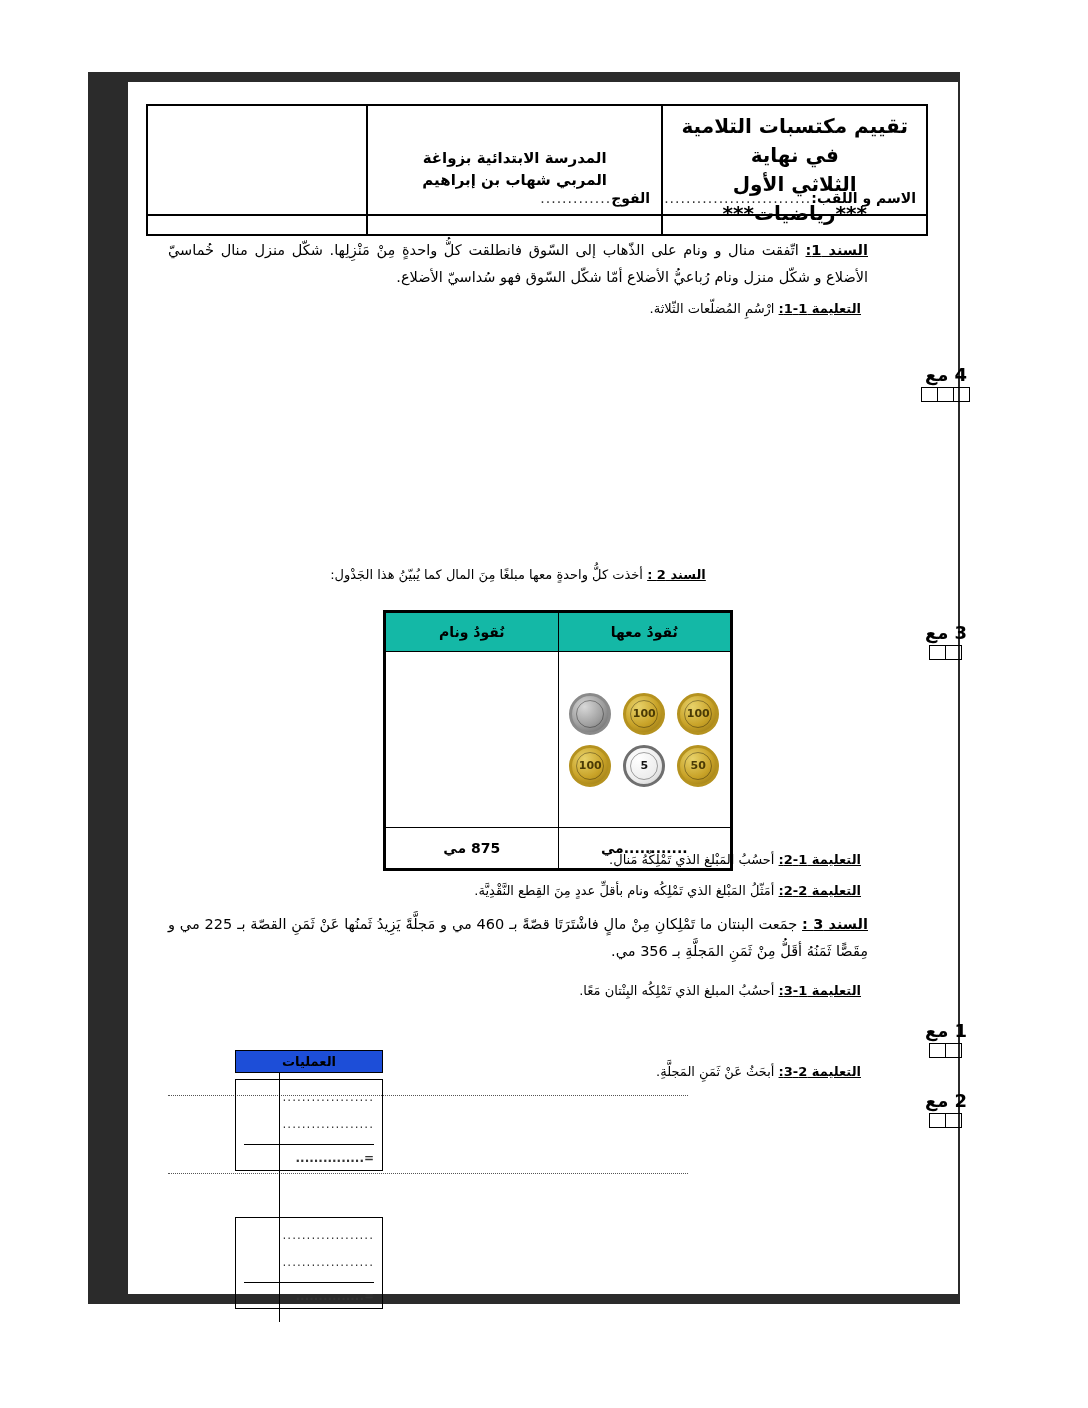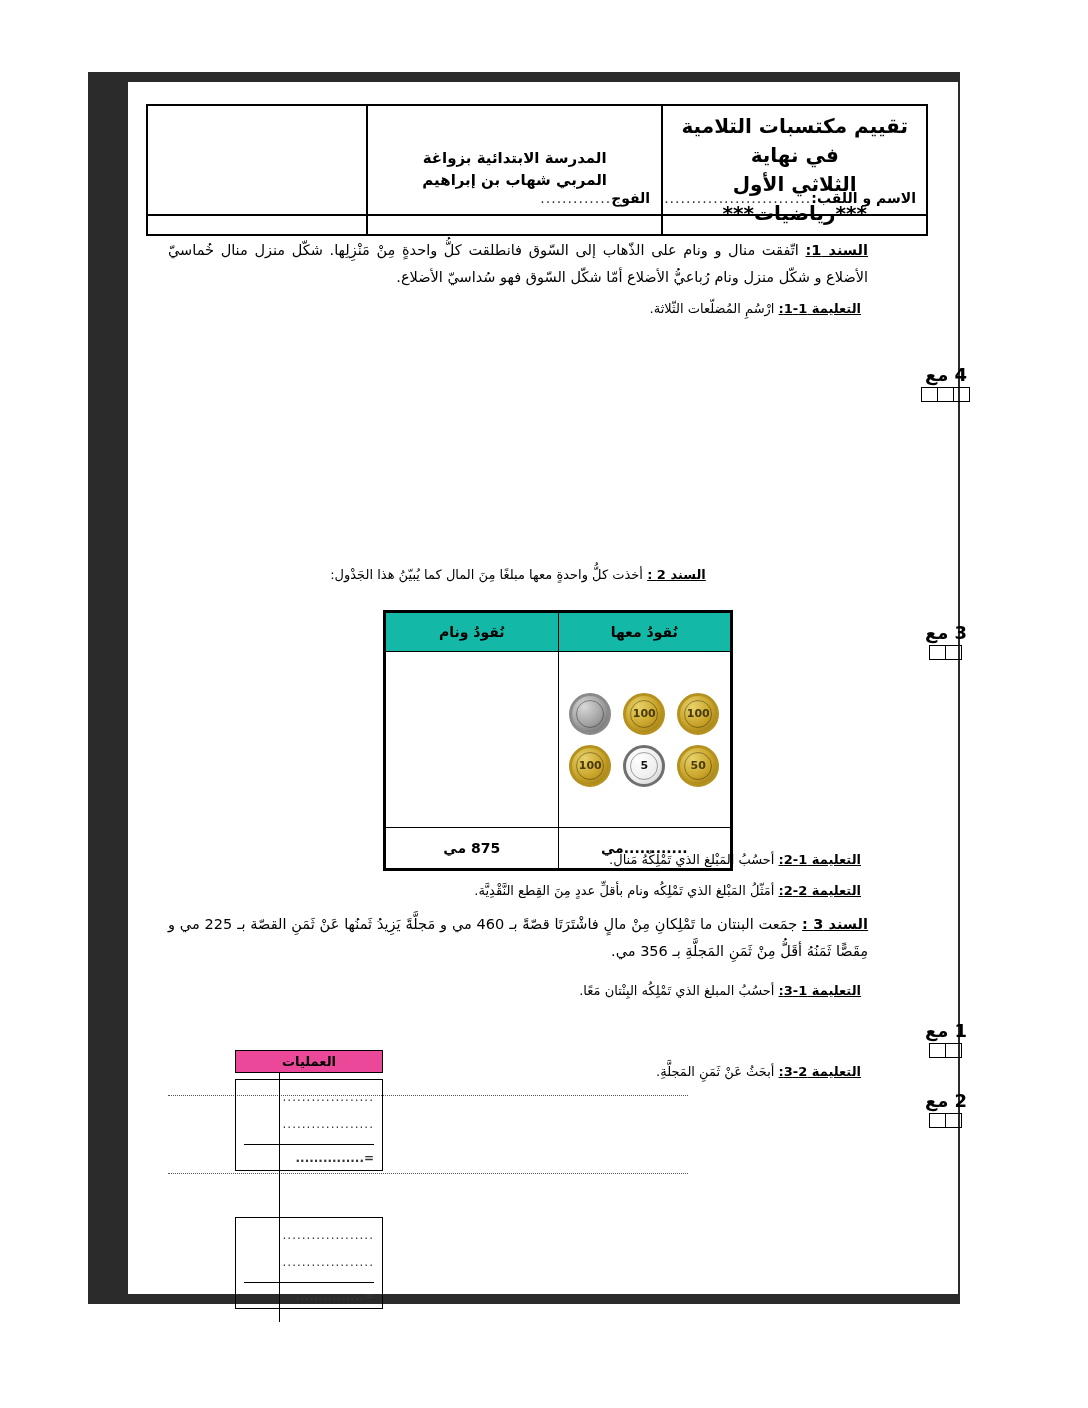--- a/index.html
+++ b/index.html
@@ -191,21 +191,21 @@
   
   .ops-wrap {
     position: absolute;
     left: 95px;
     top: 968px;
     width: 160px;
   }
   .ops-title {
     width: 148px;
     border: 1px solid #000;
-    background: #ec4899;
+    background: #1d4ed8;
     text-align: center;
     font-size: 13px;
     font-weight: bold;
     padding: 3px 0;
     box-sizing: border-box;
   }
   .ops-box {
     width: 148px;
     height: 92px;
     border: 1px solid #000;

